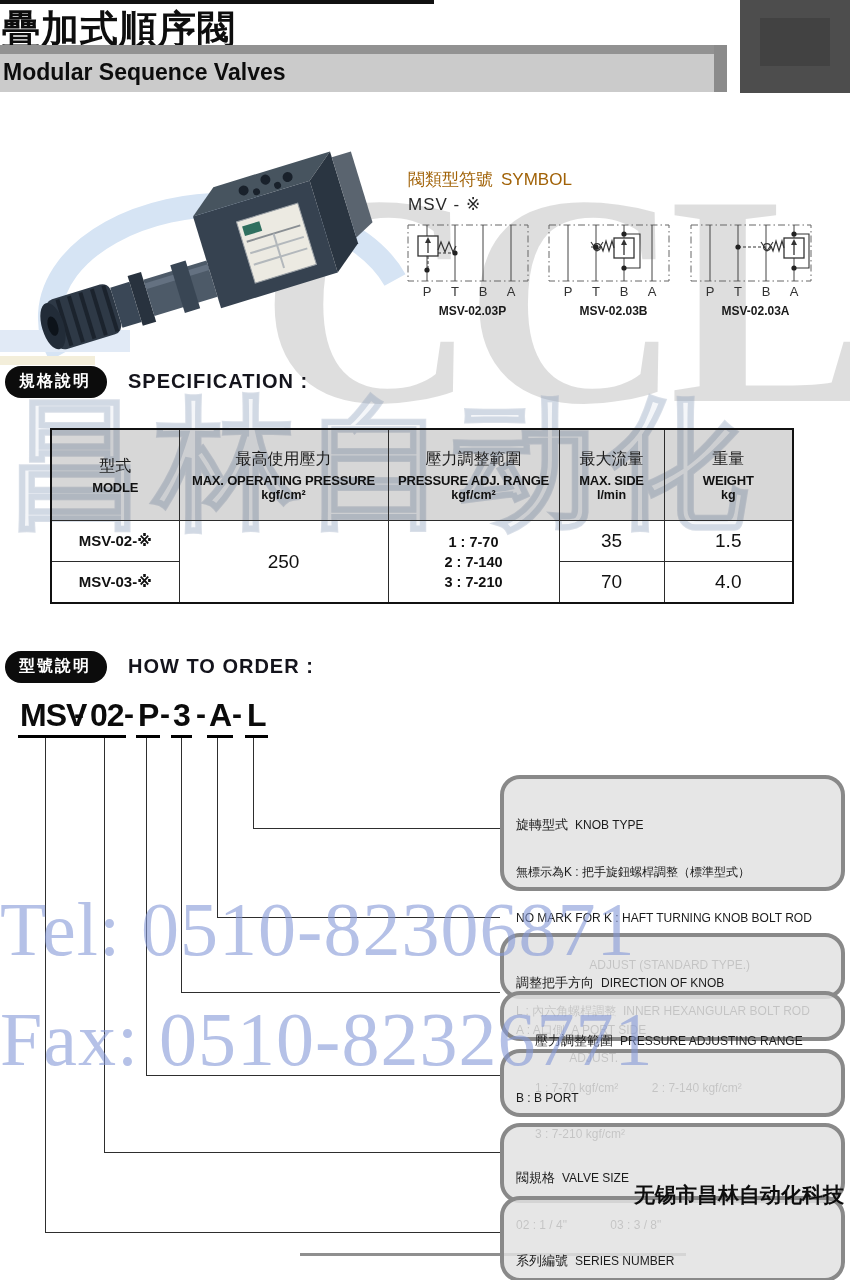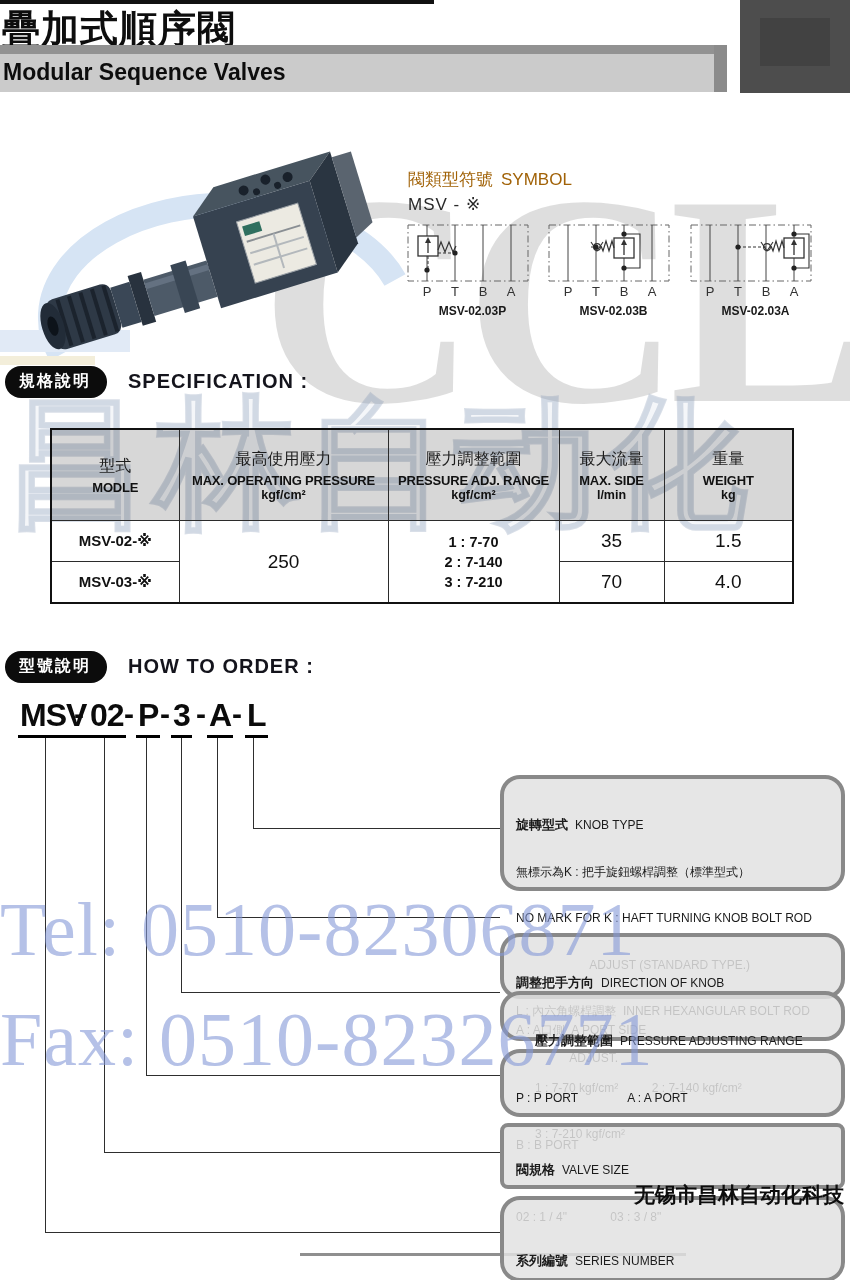--- a/index.html
+++ b/index.html
@@ -54,21 +54,21 @@
   .td-range div{font-size:14.5px;font-weight:600;line-height:20px;text-align:center;}
   
   .code-part{position:absolute;top:697px;font-size:32px;font-weight:800;letter-spacing:-1px;
              color:#0b0b0b;border-bottom:3px solid #000;padding:0 2px 1px 2px;z-index:2;}
   .code-sep{position:absolute;top:697px;font-size:30px;font-weight:800;color:#0b0b0b;z-index:2;}
   .vline{position:absolute;width:1px;background:#2e2e2e;z-index:2;}
   .hline{position:absolute;height:1px;background:#2e2e2e;z-index:2;}
   .callout{position:absolute;left:500px;width:345px;background:rgba(226,226,226,0.85);
            border:4px solid #898989;border-radius:20px;padding:7px 12px;box-sizing:border-box;
            z-index:3;font-size:12px;line-height:15.5px;color:#1b1b1b;white-space:pre-wrap;}
-  .callout .t-zh{font-weight:bold;font-size:13px;}
+  .callout .t-zh{font-weight:normal;font-size:13px;}
   .callout .t-en{font-size:12px;margin-left:7px;}
   
   .footer-line{left:300px;top:1253px;width:386px;height:3px;background:#8f8f8f;z-index:2;}
   .footer-co{right:6px;top:1181px;font-size:21px;font-weight:bold;color:#0d0d0d;z-index:4;}
   svg{display:block;}
 </style>
 </head>
 <body>
 
 <div id="page">
@@ -318,25 +318,24 @@
     <div>A : A口側  A PORT SIDE</div>
   </div>
 
   <div class="callout" style="top:991px;height:50px;padding-left:31px;">
     <div><span class="t-zh">壓力調整範圍</span><span class="t-en">PRESSURE ADJUSTING RANGE</span></div>
     <div>1 : 7-70 kgf/cm²          2 : 7-140 kgf/cm²</div>
     <div>3 : 7-210 kgf/cm²</div>
   </div>
 
   <div class="callout" style="top:1049px;height:68px;">
-    <div>P : P PORT               A : A PORT</div>
     <div>B : B PORT</div>
   </div>
 
-  <div class="callout" style="top:1123px;height:66px;padding-top:4px;border-radius:8px;">
+  <div class="callout" style="top:1123px;height:80px;padding-top:12px;">
     <div><span class="t-zh">閥規格</span><span class="t-en">VALVE SIZE</span></div>
     <div>02 : 1 / 4"             03 : 3 / 8"</div>
   </div>
 
   <div class="callout" style="top:1196px;height:86px;padding-top:22px;">
     <div><span class="t-zh">系列編號</span><span class="t-en">SERIES NUMBER</span></div>
   </div>
 
   <div class="abs footer-line"></div>
   <div class="abs footer-co">无锡市昌林自动化科技</div>

